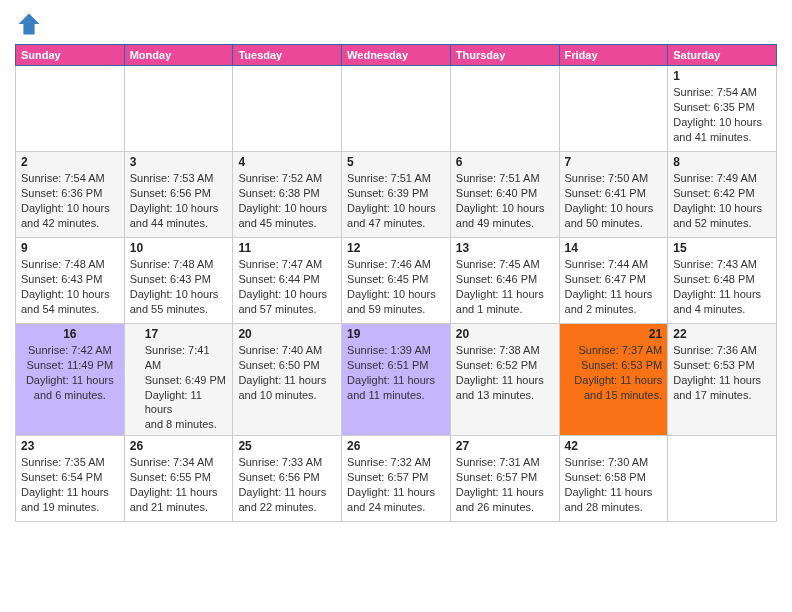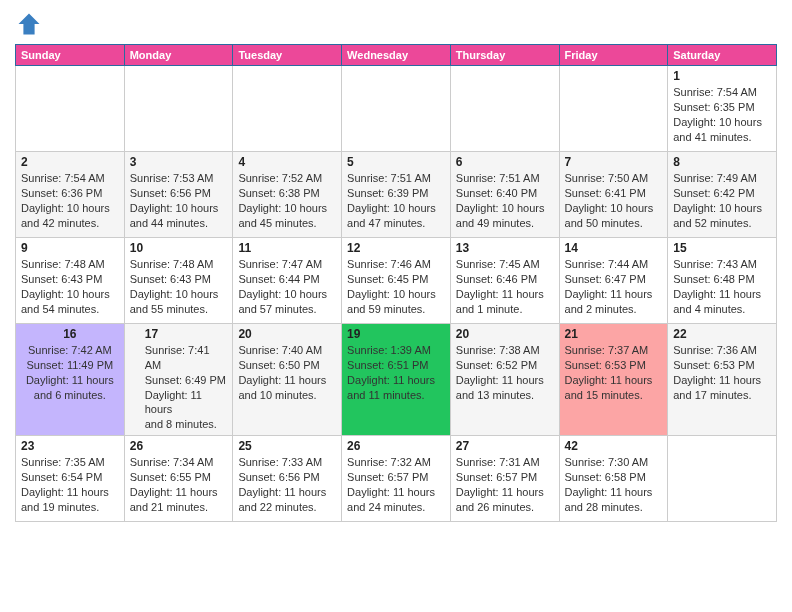--- a/index.html
+++ b/index.html
@@ -267,35 +267,35 @@
 Daylight: 11 hours
 and 8 minutes.</div>
           </td>
           <td style="background: rgb(245, 245, 245);">
             <span class="day-num">20</span>
             <div class="day-info" style="white-space: pre-line;">Sunrise: 7:40 AM
 Sunset: 6:50 PM
 Daylight: 11 hours
 and 10 minutes.</div>
           </td>
-          <td style="background: #22c55e;">
+          <td style="background: #c4b5fd;">
             <span class="day-num">19</span>
             <div class="day-info" style="white-space: pre-line;">Sunrise: 1:39 AM
 Sunset: 6:51 PM
 Daylight: 11 hours
 and 11 minutes.</div>
           </td>
           <td style="background: rgb(245, 245, 245);">
             <span class="day-num">20</span>
             <div class="day-info" style="white-space: pre-line;">Sunrise: 7:38 AM
 Sunset: 6:52 PM
 Daylight: 11 hours
 and 13 minutes.</div>
           </td>
-          <td style="background: #fca5a5;">
+          <td style="background: #f97316; text-align: right;">
             <span class="day-num">21</span>
             <div class="day-info" style="white-space: pre-line;">Sunrise: 7:37 AM
 Sunset: 6:53 PM
 Daylight: 11 hours
 and 15 minutes.</div>
           </td>
           <td style="background: rgb(245, 245, 245);">
             <span class="day-num">22</span>
             <div class="day-info" style="white-space: pre-line;">Sunrise: 7:36 AM
 Sunset: 6:53 PM

